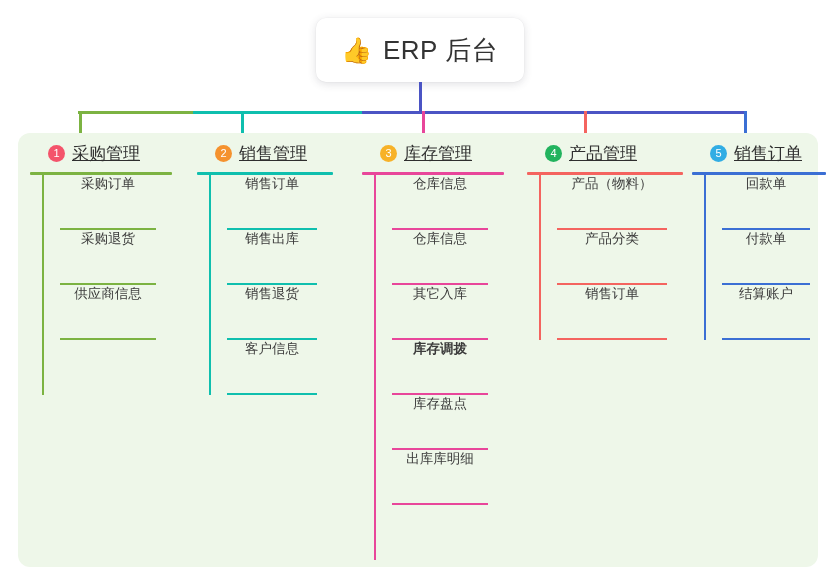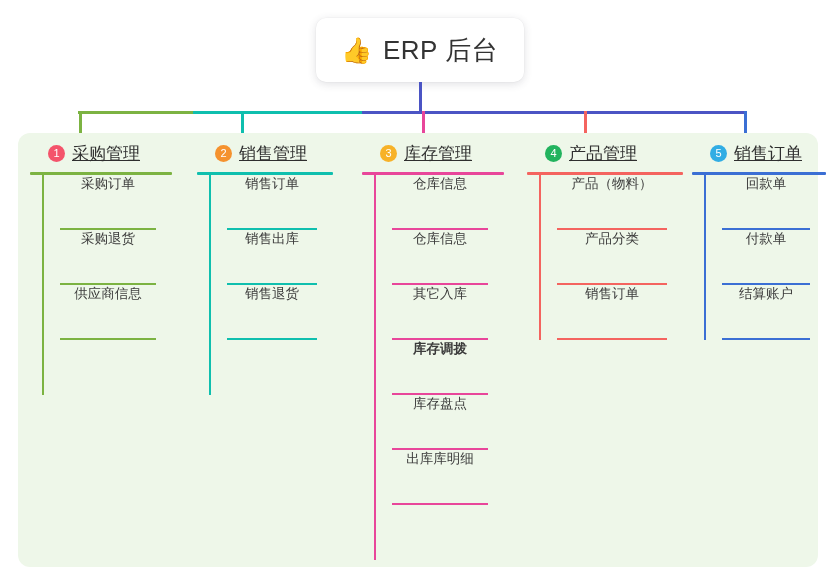--- a/index.html
+++ b/index.html
@@ -208,20 +208,24 @@
             <div class="leaf-underline" style="background: rgb(15, 191, 174); width: 90px;"></div>
           </div>
           <div class="leaf" style="width: 90px; margin-left: 18px;">
             <span class="leaf-label">销售出库</span>
             <div class="leaf-underline" style="background: rgb(15, 191, 174); width: 90px;"></div>
           </div>
           <div class="leaf" style="width: 90px; margin-left: 18px;">
             <span class="leaf-label">销售退货</span>
             <div class="leaf-underline" style="background: rgb(15, 191, 174); width: 90px;"></div>
           </div>
+          <div class="leaf" style="width: 90px; margin-left: 18px;">
+            <span class="leaf-label">客户信息</span>
+            <div class="leaf-underline" style="background: rgb(15, 191, 174); width: 90px;"></div>
+          </div>
         </div>
       </div>
       <div class="column" style="left: 362px;">
         <div class="col-header">
           <span class="badge" style="background: rgb(247, 178, 40);">3</span>
           <span class="col-title">库存管理</span>
         </div>
         <div class="col-underline" style="background: rgb(232, 70, 154); width: 142px;"></div>
         <div class="items">
           <div class="spine" style="background: rgb(232, 70, 154); height: 385px;"></div>

